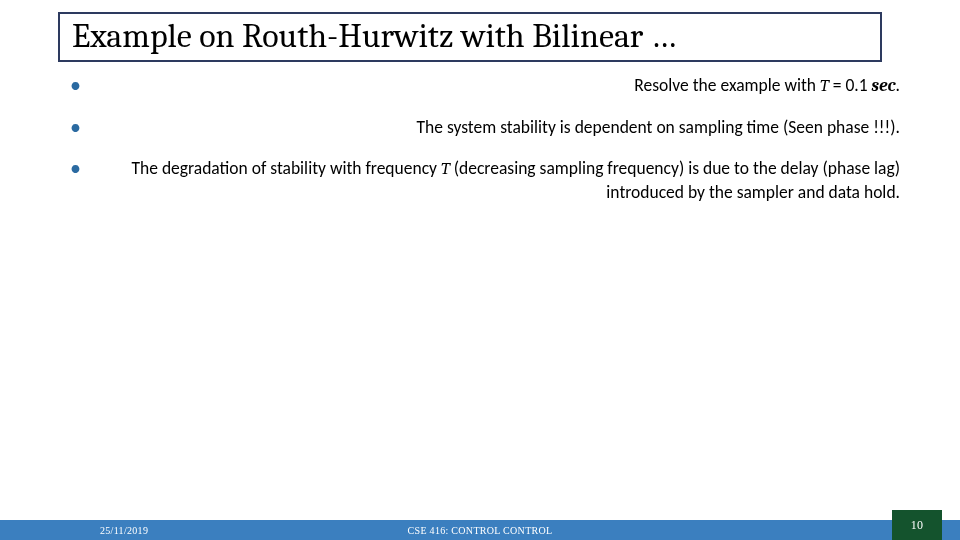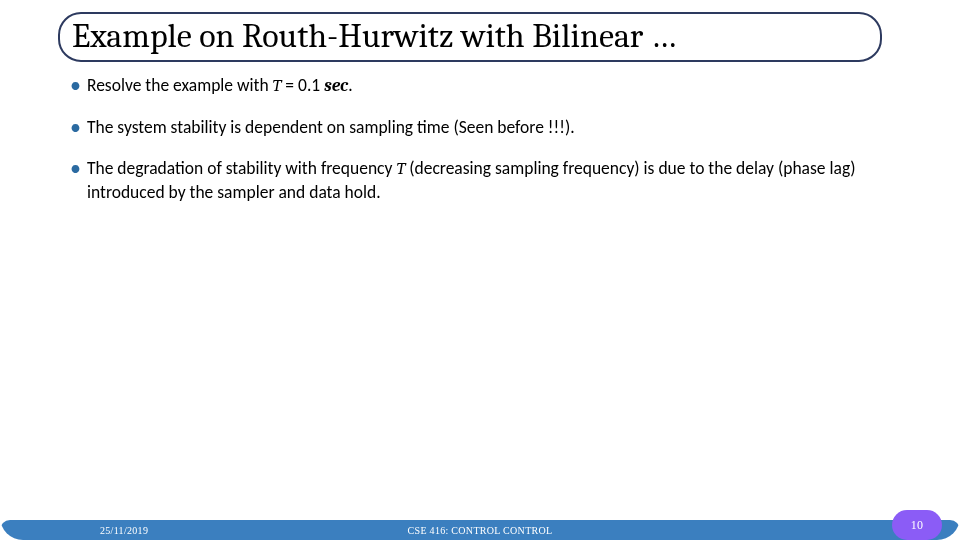--- a/index.html
+++ b/index.html
@@ -1,15 +1,15 @@
 <!DOCTYPE html>
 <html><head>
 <meta charset="utf-8">
 <style>
-  * { margin: 0; padding: 0; box-sizing: border-box; border-radius: 23px; }
+  * { margin: 0; padding: 0; box-sizing: border-box; }
   html, body { width: 960px; height: 540px; font-family: Cambria, Georgia, 'Times New Roman', serif; background: #fff; overflow: hidden; }
   .slide {
     width: 960px;
     height: 540px;
     position: relative;
     background: #ffffff;
   }
   .title-box {
     position: absolute;
     top: 12px;
@@ -38,21 +38,21 @@
     color: #000;
     font-family: 'Segoe UI', Calibri, Arial, sans-serif;
   }
   .bullet .dot {
     color: #2b6aa1;
     font-size: 22px;
     line-height: 1;
     margin-right: 6px;
     margin-top: 1px;
   }
-  .bullet .txt { flex: 1; }
+  .bullet .txt { flex: 1; text-align: right; }
   .mathit { font-style: italic; font-family: Cambria, 'Times New Roman', serif; }
   .mathbf { font-weight: bold; font-style: italic; font-family: Cambria, 'Times New Roman', serif; }
   .footer {
     position: absolute;
     bottom: 0;
     left: 0;
     width: 100%;
     height: 20px;
     background: #3b7fbf;
     display: flex;
@@ -63,21 +63,21 @@
     letter-spacing: 0.3px;
   }
   .footer .date { position: absolute; left: 100px; }
   .footer .course { position: absolute; left: 50%; transform: translateX(-50%); }
   .footer .page-pill {
     position: absolute;
     right: 18px;
     bottom: 0;
     width: 50px;
     height: 30px;
-    background: #8b5cf6;
+    background: #14532d;
     display: flex;
     align-items: center;
     justify-content: center;
     font-size: 12px;
   }
 </style>
 </head>
 <body>
 
 <div class="slide">
@@ -90,21 +90,21 @@
 
     <div class="bullet">
       <span class="dot">•</span>
       <span class="txt">
         <span>Resolve the example with </span><span class="mathit">T</span><span> = 0.1 </span><span class="mathbf">sec</span><span>.</span>
       </span>
     </div>
 
     <div class="bullet">
       <span class="dot">•</span>
-      <span class="txt">The system stability is dependent on sampling time (Seen before !!!).</span>
+      <span class="txt">The system stability is dependent on sampling time (Seen phase !!!).</span>
     </div>
 
     <div class="bullet">
       <span class="dot">•</span>
       <span class="txt">
         <span>The degradation of stability with frequency </span><span class="mathit">T</span><span> (decreasing sampling frequency) is due to the delay (phase lag) introduced by the sampler and data hold.</span>
       </span>
     </div>
 
   </div>

